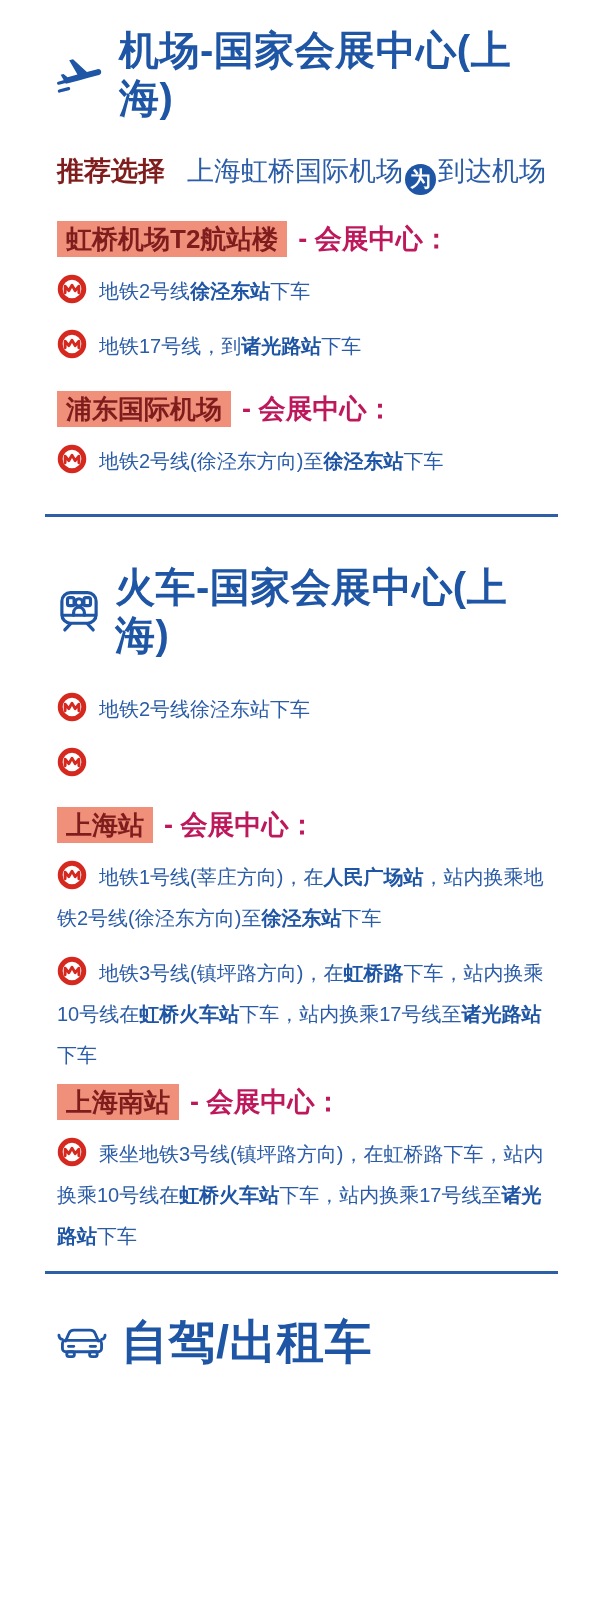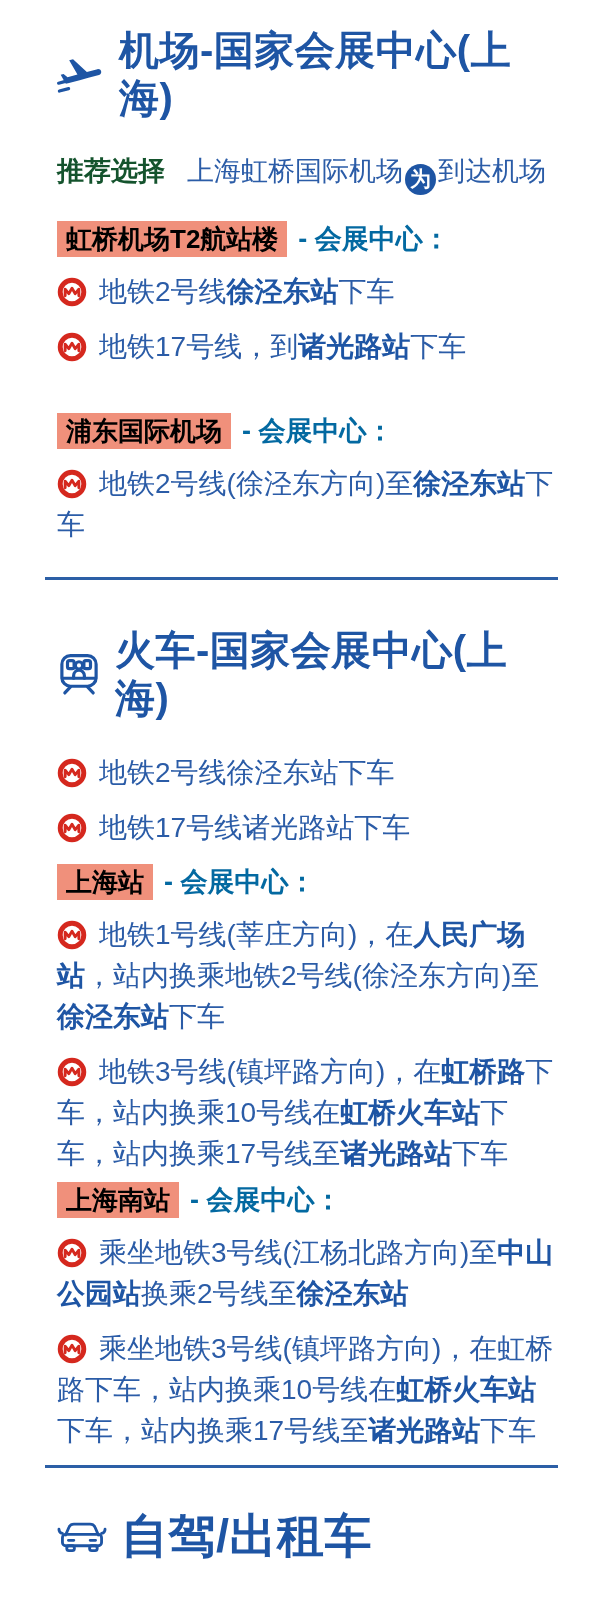--- a/index.html
+++ b/index.html
@@ -11,31 +11,31 @@
     color:#2B5CA7;
   }
   .h1{display:flex;align-items:center;gap:14px;margin:0;color:#1E55A4;
       font-weight:900;font-size:40px;line-height:48px;letter-spacing:0.5px;}
   .h1.airport{margin-top:24px;}
   .h1.train{margin-top:46px;}
   .h1.car{margin-top:40px;font-size:47px;line-height:56px;}
   .h1 svg{flex:0 0 auto;}
 
   .recommend{margin:30px 0 0 0;font-size:27px;line-height:38px;color:#2B5CA7;}
-  .rec-prefix{font-weight:700;color:#14532d;margin-right:22px;}
+  .rec-prefix{font-weight:700;color:#7f1d1d;margin-right:22px;}
   .badge{display:inline-flex;width:31px;height:31px;border-radius:50%;
          background:#1E55A4;color:#fff;align-items:center;justify-content:center;
          font-size:21px;font-weight:700;vertical-align:-6px;margin:0 2px;}
 
   .tag-row{display:flex;align-items:center;gap:11px;margin-top:26px;}
-  .tag{background:#F0907B;color:#000000;font-weight:700;font-size:26px;
+  .tag{background:#F0907B;color:#7f1d1d;font-weight:700;font-size:26px;
        line-height:30px;padding:3px 9px;}
-  .tag-suffix{color:#0369a1;font-weight:700;font-size:27px;}
+  .tag-suffix{color:#be185d;font-weight:700;font-size:27px;}
 
-  .route{margin:14px 0 0 0;font-size:28px;line-height:41px;color:#2B5CA7;}
+  .route{margin:14px 0 0 0;font-size:20px;line-height:41px;color:#2B5CA7;}
   .route.tight{}
   .route.first{margin-top:30px;}
   .ricon{display:inline-block;vertical-align:-6px;margin-right:12px;}
   .ricon.tall{vertical-align:-8px;margin-right:10px;}
   .b{font-weight:700;color:#1E55A4;}
 
   .divider{border:none;border-top:3px solid #2C5FA6;margin:32px 0 0 -12px;}
   .divider.second{margin-top:14px;}
 </style>
 </head>
@@ -103,21 +103,21 @@
       <svg class="ricon" viewBox="0 0 28 28" width="30" height="30">
           <use href="#sym-metro"></use>
         </svg><span>地铁2号线</span><span class="b">徐泾东站</span><span>下车</span>
     </p>
     <p class="route">
       <svg class="ricon" viewBox="0 0 28 28" width="30" height="30">
           <use href="#sym-metro"></use>
         </svg><span>地铁17号线，到</span><span class="b">诸光路站</span><span>下车</span>
     </p>
 
-    <div class="tag-row" style="margin-top:46px">
+    <div class="tag-row" style="margin-top:24px">
       <span class="tag">浦东国际机场</span>
       <span class="tag-suffix">- 会展中心：</span>
     </div>
 
     <p class="route">
       <svg class="ricon" viewBox="0 0 28 28" width="30" height="30">
           <use href="#sym-metro"></use>
         </svg><span>地铁2号线(徐泾东方向)至</span><span class="b">徐泾东站</span><span>下车</span>
     </p>
   </section>
@@ -133,24 +133,24 @@
     </h1>
 
     <p class="route first">
       <svg class="ricon" viewBox="0 0 28 28" width="30" height="30">
           <use href="#sym-metro"></use>
         </svg><span>地铁2号线徐泾东站下车</span>
     </p>
     <p class="route">
       <svg class="ricon" viewBox="0 0 28 28" width="30" height="30">
           <use href="#sym-metro"></use>
-        </svg><span>地铁17号线诸光路站下车</span>
+        </svg>
     </p>
 
-    <div class="tag-row" style="margin-top:16px">
+    <div class="tag-row" style="margin-top:22px">
       <span class="tag">上海站</span>
       <span class="tag-suffix">- 会展中心：</span>
     </div>
 
     <p class="route tight">
       <svg class="ricon" viewBox="0 0 28 28" width="30" height="30">
           <use href="#sym-metro"></use>
         </svg><span>地铁1号线(莘庄方向)，在</span><span class="b">人民广场站</span><span>，站内换乘地铁2号线(徐泾东方向)至</span><span class="b">徐泾东站</span><span>下车</span>
     </p>
     <p class="route tight">
@@ -160,25 +160,20 @@
     </p>
 
     <div class="tag-row" style="margin-top:8px">
       <span class="tag">上海南站</span>
       <span class="tag-suffix">- 会展中心：</span>
     </div>
 
     <p class="route tight">
       <svg class="ricon" viewBox="0 0 28 28" width="30" height="30">
           <use href="#sym-metro"></use>
-        </svg><span>乘坐地铁3号线(江杨北路方向)至</span><span class="b">中山公园站</span><span>换乘2号线至</span><span class="b">徐泾东站</span>
-    </p>
-    <p class="route tight">
-      <svg class="ricon" viewBox="0 0 28 28" width="30" height="30">
-          <use href="#sym-metro"></use>
         </svg><span>乘坐地铁3号线(镇坪路方向)，在虹桥路下车，站内换乘10号线在</span><span class="b">虹桥火车站</span><span>下车，站内换乘17号线至</span><span class="b">诸光路站</span><span>下车</span>
     </p>
   </section>
 
   <hr class="divider second">
 
   <section>
     <h1 class="h1 car">
       <svg viewBox="0 0 46 33" width="50" height="36">
           <use href="#sym-car"></use>

